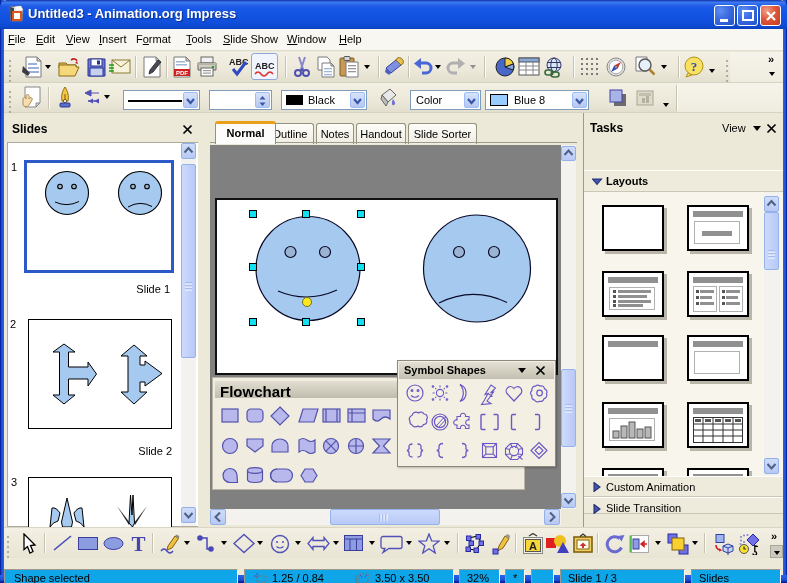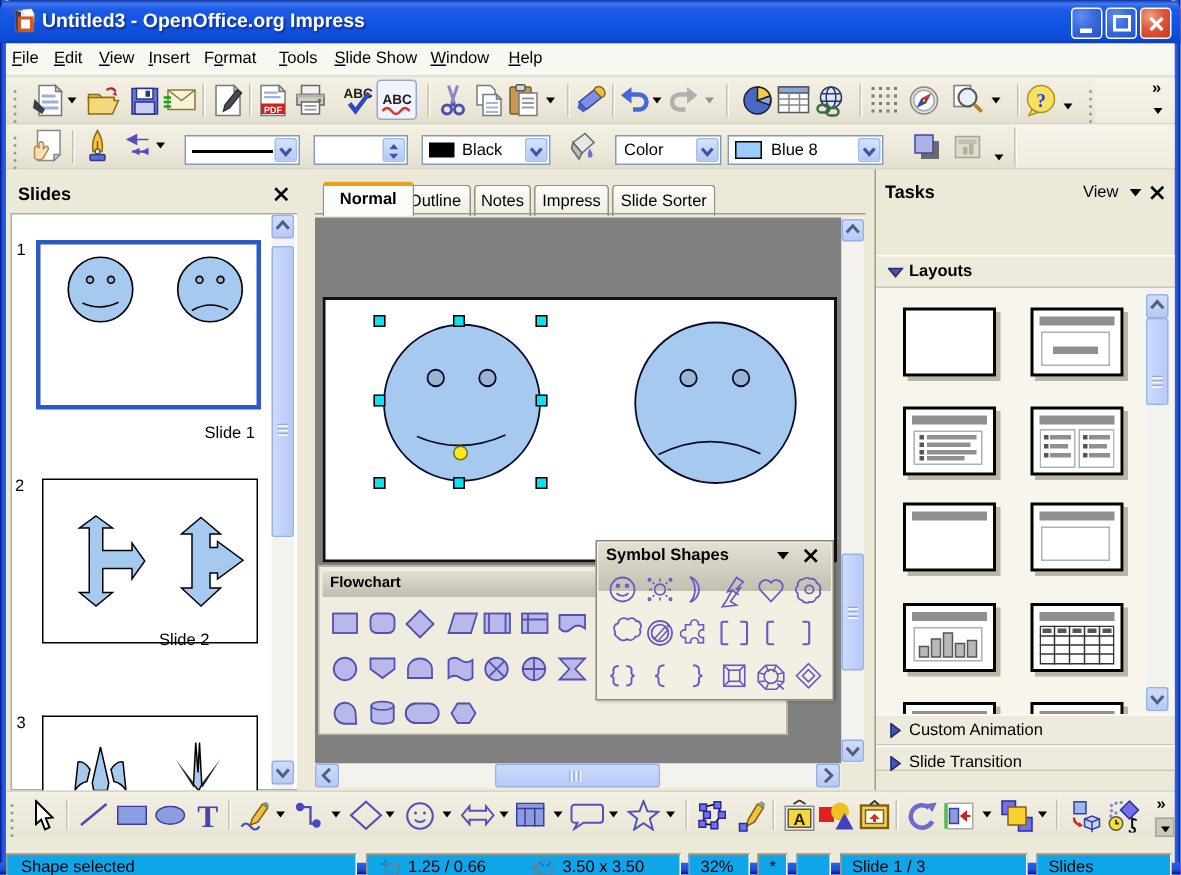--- a/index.html
+++ b/index.html
@@ -53,21 +53,21 @@
 <div class="ab" style="left:783px;top:0;width:4px;height:583px;background:linear-gradient(270deg,#00138c,#1c50d8 40%,#2a63e8)"></div>
 <div class="ab" style="left:0;top:575px;width:787px;height:8px;background:linear-gradient(180deg,#2a63e8,#1c50d8 60%,#00138c)"></div>
 
 <div id="titlebar" class="ab">
   <svg class="ab" style="left:7px;top:5px" width="18" height="18" viewBox="0 0 18 18">
     <path d="M3 2 L14 1 L16 5 L15 16 L4 16 z" fill="#e8e8e6" stroke="#777"></path>
     <path d="M3 2 L7 3 L7 16 L4 16 z" fill="#3c4448"></path>
     <path d="M8 1.5 L14 1 L16 5 L10 5.5 z" fill="#fdfdfd"></path>
     <rect x="6" y="7" width="8" height="8" fill="#fff" stroke="#d8551f" stroke-width="2"></rect>
   </svg>
-  <span class="tt">Untitled3 - OpenOffice.org Impress</span>
+  <span class="tt">Untitled3 - Animation.org Impress</span>
   <div class="tbtn" style="left:714px">
         <svg width="21" height="21">
           <rect x="5" y="13" width="8" height="3" fill="#fff"></rect>
         </svg>
       </div>
   <div class="tbtn" style="left:737px">
         <svg width="21" height="21">
           <rect x="5" y="5" width="10" height="9" fill="none" stroke="#fff" stroke-width="2"></rect>
         </svg>
       </div>
@@ -410,21 +410,21 @@
   <div class="ab" style="left:100px;top:170px;width:66px;text-align:right">Slide 1</div>
 
   <div class="ab" style="left:24px;top:206px;width:144px;height:110px;background:#fff;border:1px solid #000">
     <svg width="142" height="108" viewBox="0 0 142 108">
       <g fill="#a6c9f0" stroke="#000" stroke-width="1">
         <path d="M35 24 L46 32 L39.5 32 L39.5 47 L59 47 L59 42 L67.5 54 L59 66 L59 59 L39.5 59 L39.5 75 L46 75 L35 84 L24 75 L30.5 75 L30.5 32 L24 32 z"></path>
         <path d="M105 25 L118 36 L111 36 L111 45 L116 45 L116 41 L133 53.5 L116 66 L116 62 L111 62 L111 72 L118 72 L105 84 L92 72 L99 72 L99 36 L92 36 z"></path>
       </g>
     </svg>
   </div>
-  <div class="ab" style="left:102px;top:308px;width:66px;text-align:left">Slide 2</div>
+  <div class="ab" style="left:102px;top:332px;width:66px;text-align:right">Slide 2</div>
 
   <div class="ab" style="left:24px;top:364px;width:144px;height:50px;background:#fff;border:1px solid #000;border-bottom:none;overflow:hidden">
     <svg width="142" height="50" viewBox="0 0 142 50">
       <g fill="#a6c9f0" stroke="#000">
         <path d="M23 30 q4 -1 8 5 l-2 8 q-5 1 -8 6 z"></path>
         <path d="M53 30 q-4 -1 -8 5 l2 8 q5 1 8 6 z"></path>
         <path d="M38 20 l-5.5 24 l1 5 h9 l1 -5 z"></path>
         <path d="M88 28 l12 19 l1 -2 z" fill="#222" stroke="none"></path>
         <path d="M118 28 l-12 19 l-1 -2 z" fill="#222" stroke="none"></path>
         <path d="M101.5 17 l-1.5 28 l3.5 4 l2 -4 l-1.5 -28 l-1 20 z"></path>
@@ -446,21 +446,21 @@
         </svg></div>
   <div class="sbtn" style="left:177px;top:394px;width:15px;height:16px"><svg width="13" height="14">
           <path d="M2.5 5 l4 4.5 l4 -4.5" fill="none" stroke="#4d6185" stroke-width="2"></path>
         </svg></div>
 
   <div class="ab" style="left:202px;top:0;width:377px;height:414px;background:#ece9d8"></div>
 
   <div class="ab tab on" style="left:211px;top:8px;width:61px"><b>Normal</b></div>
   <div class="ab tab" style="left:262px;top:10px;width:48px">Outline</div>
   <div class="ab tab" style="left:312px;top:10px;width:38px">Notes</div>
-  <div class="ab tab" style="left:352px;top:10px;width:50px">Impress</div>
+  <div class="ab tab" style="left:352px;top:10px;width:50px">Handout</div>
   <div class="ab tab" style="left:404px;top:10px;width:69px">Slide Sorter</div>
   <div class="ab" style="left:206px;top:29px;width:367px;height:1px;background:#9c9a8c"></div>
 
   <div class="ab" style="left:206px;top:32px;width:351px;height:364px;background:#808080"></div>
   <div class="ab" style="left:211px;top:85px;width:343px;height:177px;background:#fff;border:2px solid #111"></div>
   <svg class="ab" style="left:213px;top:87px" width="339" height="173" viewBox="0 0 339 173">
     <g stroke="#0a0a28" stroke-width="1.2">
       <circle cx="91" cy="68.5" r="52" fill="#a6c9f0"></circle>
       <circle cx="73.5" cy="52" r="5.5" fill="#9cb4d4"></circle>
       <circle cx="108" cy="52" r="5.5" fill="#9cb4d4"></circle>
@@ -510,21 +510,21 @@
             <path d="M50 4 v7 M53 4 v7 M56 4 v7"></path>
           </g>
         </svg></div>
   <div class="sbtn" style="left:540px;top:396px;width:16px;height:16px"><svg width="14" height="14">
           <path d="M5 2.5 l4.5 4.5 l-4.5 4.5" fill="none" stroke="#4d6185" stroke-width="2"></path>
         </svg></div>
   <div class="ab" style="left:557px;top:396px;width:16px;height:16px;background:#ece9d8"></div>
 
   <div class="ab" style="left:208px;top:264px;width:313px;height:113px;background:#f0ede0;border:1px solid #b8b5a6">
     <div style="position:absolute;left:2px;top:3px;right:2px;height:17px;background:linear-gradient(180deg,#e2dfd2,#c0bdae)">
-      <b style="position:absolute;left:5px;top:2px;font-size:10px">Flowchart</b>
+      <b style="position:absolute;left:5px;top:2px;font-size:15px">Flowchart</b>
     </div>
     <svg style="position:absolute;left:0;top:24px" width="311" height="89" viewBox="0 0 311 89">
       <g fill="#b8b8ec" stroke="#5252aa" stroke-width="1.2">
         <rect x="9" y="7" width="16" height="13"></rect>
         <rect x="34" y="7" width="16" height="13" rx="4"></rect>
         <path d="M67 5 l9 9 l-9 9 l-9 -9 z"></path>
         <path d="M86 20 l4 -13 h15 l-4 13 z"></path>
         <g>
               <rect x="110" y="7" width="17" height="13"></rect>
               <path d="M113 7 v13 M124 7 v13" fill="none"></path>
@@ -553,21 +553,21 @@
               <ellipse cx="42" cy="68.5" rx="7.5" ry="2.8"></ellipse>
             </g>
         <path d="M64 67 h9 a6.5 6.5 0 0 1 0 13 h-9 a6.5 6.5 0 0 1 0 -13 z"></path>
         <path d="M64 67 a6.5 6.5 0 0 0 0 13" fill="none"></path>
         <path d="M88 73.5 l4 -6.5 h8 l4 6.5 l-4 6.5 h-8 z"></path>
       </g>
     </svg>
   </div>
 
   <div class="ab" style="left:393px;top:247px;width:159px;height:107px;background:#f3f0e3;border:1px solid #8c8a7c;box-shadow:1px 1px 2px rgba(0,0,0,.25)">
-    <div style="position:absolute;left:1px;top:1px;right:1px;height:32px;background:linear-gradient(180deg,#e4e1d4,#c2bfb0)">
+    <div style="position:absolute;left:1px;top:1px;right:1px;height:17px;background:linear-gradient(180deg,#e4e1d4,#c2bfb0)">
       <b style="position:absolute;left:5px;top:2px;font-size:11px">Symbol Shapes</b>
       <svg style="position:absolute;right:27px;top:6px" width="9" height="6">
             <path d="M0 0 h8 l-4 5 z" fill="#000"></path>
           </svg>
       <svg style="position:absolute;right:8px;top:3px" width="11" height="11">
             <path d="M1.5 1.5 L9.5 9.5 M9.5 1.5 L1.5 9.5" stroke="#000" stroke-width="1.7"></path>
           </svg>
     </div>
     <svg style="position:absolute;left:4px;top:18px" width="153" height="87" viewBox="0 0 153 87">
       <g fill="none" stroke="#6a58c4" stroke-width="1.2">
@@ -924,21 +924,21 @@
   <div class="spanel" style="left:0px;width:234px">
         <span style="left:9px">Shape selected</span>
       </div>
   <div class="spanel" style="left:240px;width:210px">
     <svg style="position:absolute;left:8px;top:2px" width="15" height="12">
           <g stroke="#3a55c8">
             <path d="M4 1 v6 M1 4 h6" stroke-dasharray="2 1"></path>
             <rect x="4" y="4" width="9" height="6" fill="none" stroke="#777" stroke-dasharray="2 1"></rect>
           </g>
         </svg>
-    <span style="left:27px">1.25 / 0.66</span>
+    <span style="left:27px">1.25 / 0.84</span>
     <svg style="position:absolute;left:109px;top:2px" width="15" height="12">
           <g fill="none">
             <path d="M2 3 v8 M1 7 h3" stroke="#777"></path>
             <rect x="5" y="2" width="9" height="9" stroke="#777" stroke-dasharray="2 1"></rect>
             <path d="M6 3 l2.5 2.5 M13 3 l-2.5 2.5" stroke="#3a55c8"></path>
           </g>
         </svg>
     <span style="left:130px">3.50 x 3.50</span>
   </div>
   <div class="spanel" style="left:455px;width:41px">

